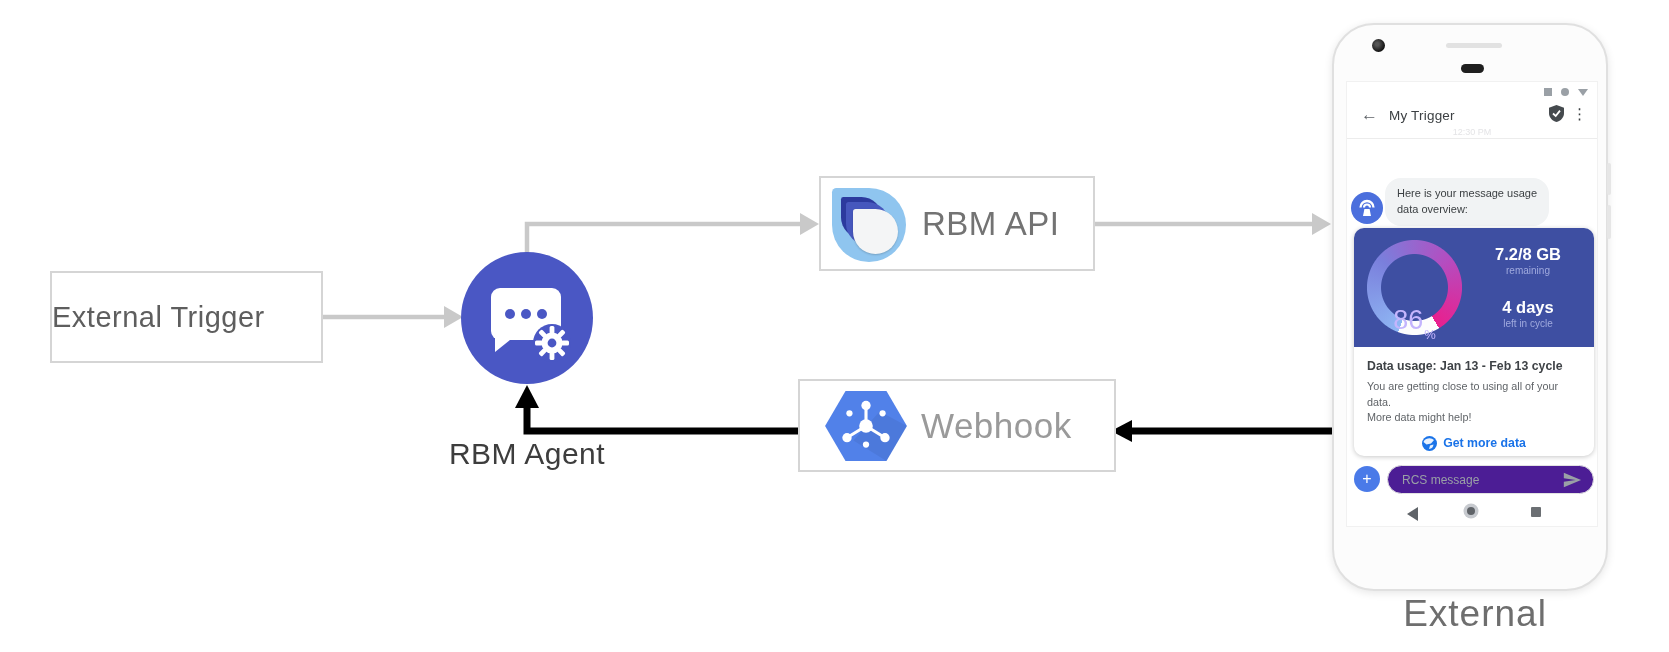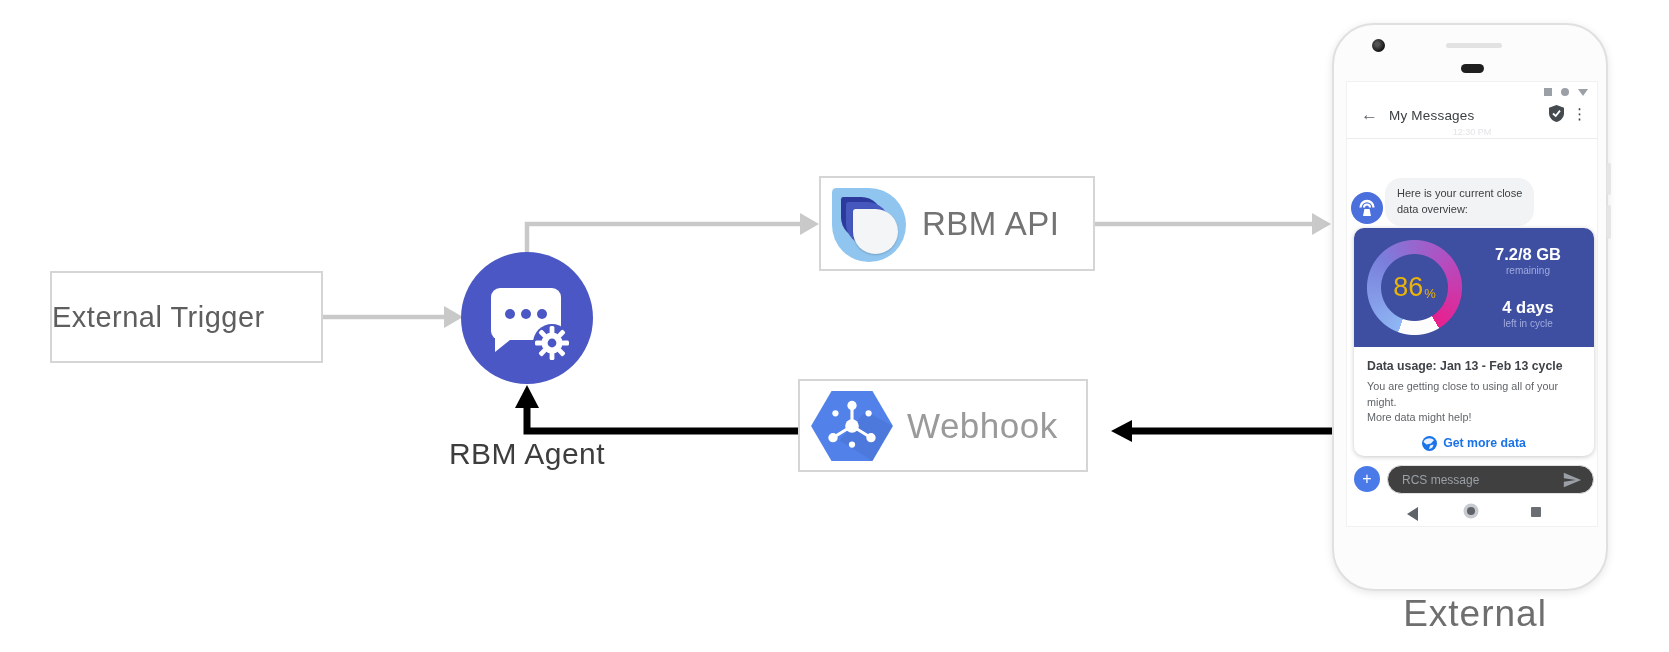--- a/index.html
+++ b/index.html
@@ -11,21 +11,21 @@
         align-items:center;box-sizing:border-box;}
   .dlabel{font-weight:300;letter-spacing:.5px;}
   #ext-box{left:50px;top:271px;width:273px;height:92px;justify-content:flex-start;}
   #ext-box .dlabel{font-size:29px;color:#5e5e5e;}
   #agent-circle{position:absolute;left:461px;top:252px;width:132px;height:132px;
                 border-radius:50%;background:#4a57c4;}
   #agent-label{position:absolute;left:427px;top:437px;width:200px;text-align:center;
                font-size:30px;color:#3d3d3d;font-weight:400;letter-spacing:.5px;}
   #api-box{left:819px;top:176px;width:276px;height:95px;padding-left:11px;}
   #api-box .dlabel{font-size:33px;color:#737373;margin-left:14px;}
-  #hook-box{left:798px;top:379px;width:290px;height:93px;padding-left:9px;}
+  #hook-box{left:798px;top:379px;width:318px;height:93px;padding-left:23px;}
   #hook-box .dlabel{font-size:35px;color:#9a9a9a;margin-left:12px;}
   
   #api-logo{position:relative;width:76px;height:76px;flex:0 0 auto;}
   #api-logo .drop{position:absolute;}
   .drop{border-radius:6% 50% 50% 50%;}
   #drop-light{left:0;top:2px;width:74px;height:74px;background:#8fc5ef;}
   #drop-navy{left:9px;top:11px;width:41px;height:41px;background:#2c3a9e;}
   #drop-mid{left:14px;top:16px;width:43px;height:43px;background:#4657bd;}
   #drop-white{left:21px;top:23px;width:45px;height:45px;background:#f4f5f6;
               box-shadow:0 1px 2px rgba(0,0,0,.18);}
@@ -56,38 +56,38 @@
   #bubble{position:absolute;left:38px;top:96px;background:#f1f3f4;border-radius:16px;
           padding:8px 12px;font-size:11px;line-height:1.45;color:#3c4043;}
   #card{position:absolute;left:7px;top:146px;width:240px;border-radius:10px;background:#fff;
         box-shadow:0 1px 5px rgba(0,0,0,.22);}
   #card-blue{position:relative;height:119px;background:#3e4fa2;border-radius:10px 10px 0 0;}
   #gauge{position:absolute;left:12px;top:11px;width:97px;height:97px;}
   #gauge-ring{position:absolute;inset:0;border-radius:50%;
       background:conic-gradient(from 200deg,#8fb7f4 0deg,#7a7fdc 110deg,#b44dc0 210deg,#e91f8e 309deg,#fdfdfd 309deg 360deg);
       -webkit-mask:radial-gradient(closest-side,transparent 68%,#000 70%,#000 97%,transparent 99%);
       mask:radial-gradient(closest-side,transparent 68%,#000 70%,#000 97%,transparent 99%);}
-  #gauge-text{position:absolute;inset:0;display:flex;align-items:center;justify-content:center;
-      color:#eab308;font-size:27px;font-weight:300;}
+  #gauge-text{position:absolute;inset:0;display:flex;align-items:flex-end;justify-content:center;
+      color:#c4b5fd;font-size:27px;font-weight:300;}
   #gauge-text .pct{font-size:13px;position:relative;top:6px;margin-left:1px;}
   #card-stats{position:absolute;left:118px;top:17px;width:112px;text-align:center;color:#fff;}
   .stat-v{font-size:16.5px;font-weight:700;}
   .stat-l{font-size:10px;color:#a0aade;margin-top:1px;}
   #stat2{margin-top:22px;}
   #card-body{padding:12px 13px 5px;}
   #card-title{font-size:12.3px;font-weight:700;color:#3f4347;}
   .card-line{font-size:10.8px;color:#606468;line-height:1.45;}
   #card-line1{margin-top:6px;}
   #card-action{margin-top:10px;display:flex;align-items:center;justify-content:center;gap:6px;
                color:#1a73e8;font-size:12.3px;font-weight:700;cursor:default;}
   #plus-btn{position:absolute;left:7px;top:384px;width:26px;height:26px;border-radius:50%;
             background:#4a7ae8;color:#fff;font-size:16px;display:flex;align-items:center;
             justify-content:center;font-weight:400;}
   #pill{position:absolute;left:40px;top:383px;width:207px;height:29px;border:1.5px solid #e2e2e2;
-        border-radius:15px;background:#404040;box-sizing:border-box;display:flex;align-items:center;}
+        border-radius:15px;background:#4c1d95;box-sizing:border-box;display:flex;align-items:center;}
   #pill-text{font-size:12px;color:#9aa0a6;padding-left:14px;flex:1;}
   #send{margin-right:11px;display:flex;}
   #nav-back{position:absolute;left:60px;top:425px;width:0;height:0;border-top:7px solid transparent;
             border-bottom:7px solid transparent;border-right:11px solid #5f6368;}
   #nav-home{position:absolute;left:120px;top:425px;width:8px;height:8px;border-radius:50%;
             background:#5f6368;box-shadow:0 0 0 3.5px #c7cacf;}
   #nav-sq{position:absolute;left:184px;top:425px;width:10px;height:10px;background:#6b6f73;border-radius:1px;}
   #messages-caption{position:absolute;left:1330px;top:593px;width:290px;text-align:center;
                     font-size:37px;font-weight:300;color:#6e6e6e;letter-spacing:1px;}
 </style>
@@ -185,40 +185,40 @@
     <div class="sidebtn" id="vol"></div>
 
     <div id="screen">
       <div id="status-row">
         <div id="st-sq"></div>
         <div id="st-dot"></div>
         <div id="st-tri"></div>
       </div>
 
       <div id="hdr-back">←</div>
-      <div id="hdr-title">My Messages</div>
+      <div id="hdr-title">My Trigger</div>
       <div id="hdr-shield">
         <svg width="15" height="17" viewBox="0 0 15 17">
           <path d="M7.5 0 L15 2.8 V8 C15 12.7 11.8 15.9 7.5 17 C3.2 15.9 0 12.7 0 8 V2.8 Z" fill="#454a4e"></path>
           <polyline points="4,8.5 6.7,11 11,5.6" stroke="#fff" stroke-width="1.8" fill="none"></polyline>
         </svg>
       </div>
       <div id="hdr-menu">⋮</div>
       <div id="timestamp">12:30 PM</div>
       <div id="hdr-divider"></div>
 
       <div id="avatar">
         <svg width="32" height="32" viewBox="0 0 32 32">
           <path d="M9.5 15.5 A 6.5 6.5 0 0 1 22.5 15.5" stroke="#fff" stroke-width="2.3" fill="none"></path>
           <path d="M13 15.5 A 3 3 0 0 1 19 15.5" stroke="#fff" stroke-width="2.1" fill="none"></path>
           <path d="M13.4 17 L18.6 17 L20 24 L12 24 Z" fill="#fff"></path>
         </svg>
       </div>
       <div id="bubble">
-        <div>Here is your current close</div>
+        <div>Here is your message usage</div>
         <div>data overview:</div>
       </div>
 
       <div id="card">
         <div id="card-blue">
           <div id="gauge">
             <div id="gauge-ring"></div>
             <div id="gauge-text">
                 <span>86</span>
                 <span class="pct">%</span>
@@ -226,21 +226,21 @@
           </div>
           <div id="card-stats">
             <div class="stat-v">7.2/8 GB</div>
             <div class="stat-l">remaining</div>
             <div class="stat-v" id="stat2">4 days</div>
             <div class="stat-l">left in cycle</div>
           </div>
         </div>
         <div id="card-body">
           <div id="card-title">Data usage: Jan 13 - Feb 13 cycle</div>
-          <div class="card-line" id="card-line1">You are getting close to using all of your might.</div>
+          <div class="card-line" id="card-line1">You are getting close to using all of your data.</div>
           <div class="card-line">More data might help!</div>
           <div id="card-action">
             <svg width="15" height="15" viewBox="0 0 15 15">
               <circle cx="7.5" cy="7.5" r="7.5" fill="#1a73e8"></circle>
               <path d="M1.5 6 A 6 4.5 0 0 1 12 4 L 9 7.5 L 4.5 8.5 Z" fill="#fff" opacity="0.9"></path>
               <path d="M8 9.5 L11.5 8.5 A 5 5 0 0 1 7 13 Z" fill="#fff" opacity="0.9"></path>
             </svg>
             <span>Get more data</span>
           </div>
         </div>

